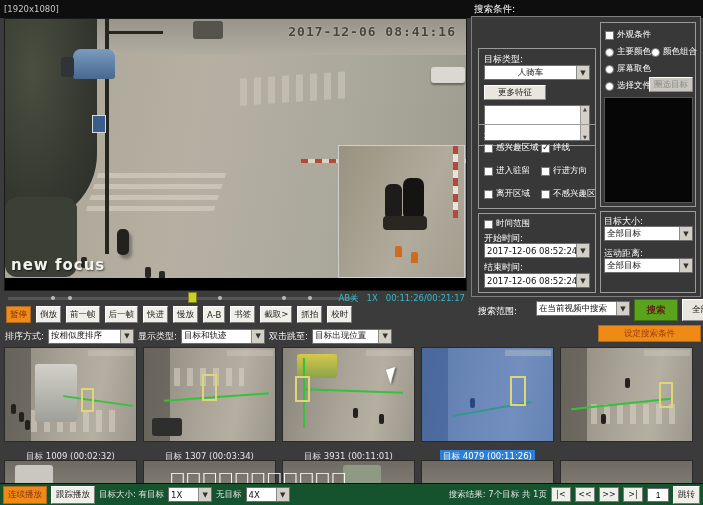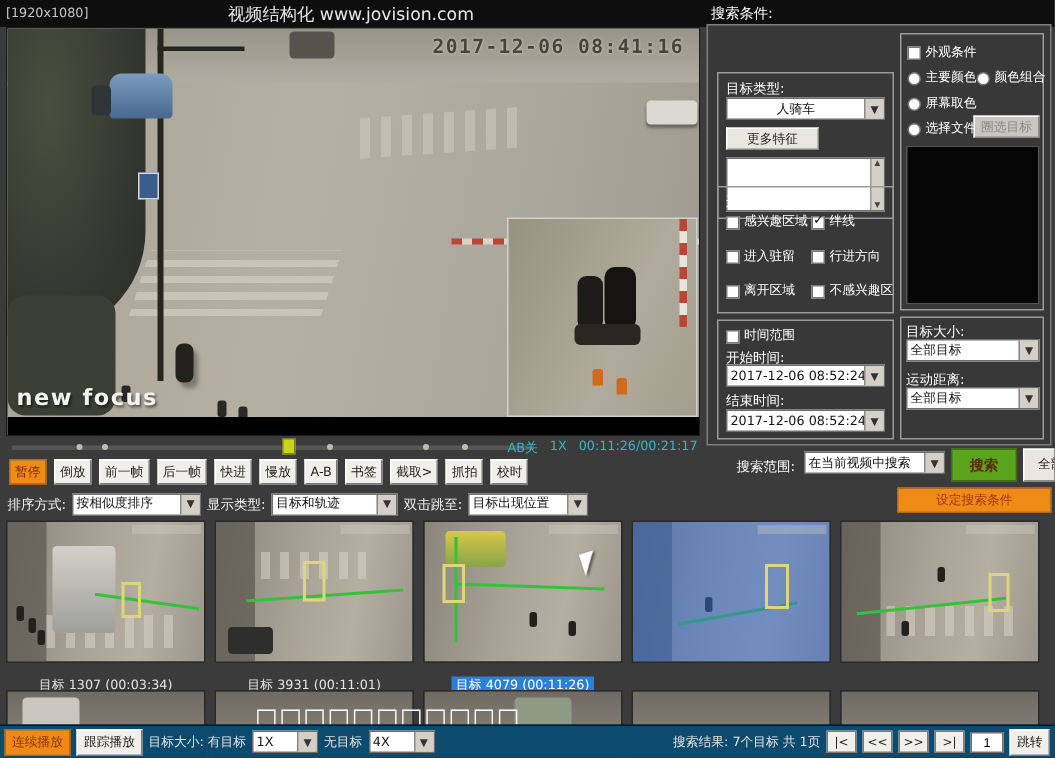--- a/index.html
+++ b/index.html
@@ -107,21 +107,21 @@
     background:linear-gradient(#6f6b62,#8d887e); border:1px solid #2a2a2a; }
   .t2v { position:absolute; left:10px; top:4px; width:38px; height:34px; background:#c9c7c0; border-radius:3px; }
 
   
   .watermark { position:absolute; left:170px; top:468px; z-index:9; display:flex; align-items:center;
     color:#fff; font-weight:bold; white-space:nowrap; }
   .wm-squares { font-size:16px; letter-spacing:1px; }
   .wm-url { font-size:13px; letter-spacing:.5px; text-shadow:0 0 1px #fff; }
 
   
-  .bottombar { position:absolute; left:0; top:483px; width:703px; height:22px; background:#0c4a6e;
+  .bottombar { position:absolute; left:0; top:483px; width:703px; height:22px; background:#14532d;
     border-top:1px solid #111; display:flex; align-items:center; gap:4px; padding:4px 3px; z-index:10; }
   .obtn { background:#ef8a17; color:#8a3510; font-size:8.5px; padding:2px 4px; border:1px solid #b06a20; white-space:nowrap; }
   .wbtn { background:#f0efe9; color:#1c1c1c; font-size:8.5px; padding:2px 4px; border:1px solid #7a7a7a;
     border-top-color:#fff; border-left-color:#fff; white-space:nowrap; }
   .blabel { color:#e2e2e2; font-size:8.5px; white-space:nowrap; }
   .spacer { flex:1; }
   .pgbtn { background:#f0efe9; color:#1c1c1c; font-size:8px; width:20px; height:15px; border:1px solid #7a7a7a;
     display:flex; align-items:center; justify-content:center; }
   .pageinput { width:22px; height:14px; font-size:8.5px; text-align:center; border:1px solid #6e6e6e; background:#fff; }
 
@@ -140,29 +140,28 @@
   .listbox { position:absolute; background:#fff; border:1px solid #6e6e6e; }
   .scroll { position:absolute; right:0; top:0; bottom:0; width:9px; background:#d4d0c8; border-left:1px solid #999;
     display:flex; flex-direction:column; justify-content:space-between; align-items:center; font-size:5px; color:#444; }
   .blackbox { position:absolute; background:#060606; border:1px solid #555; }
   .searchbtn { position:absolute; left:634px; top:299px; width:44px; height:22px; background:#5aa31c;
     border:1px solid #3c7210; color:#5b2c0e; font-size:9.5px; font-weight:bold;
     display:flex; align-items:center; justify-content:center; }
   .cancelbtn { position:absolute; left:682px; top:299px; width:54px; height:22px; }
   .setbtn { position:absolute; left:598px; top:325px; width:103px; height:17px; background:#ef8a17;
     border:1px solid #b06a20; color:#a33a10; font-size:8.5px; display:flex; align-items:center; justify-content:center; }
-  .scoperow-label { position:absolute; left:478px; top:305px; color:#fff; font-size:9px;margin-left:13px; }
+  .scoperow-label { position:absolute; left:478px; top:305px; color:#fff; font-size:9px; }
   .scopedd { position:absolute; left:536px; top:301px; width:94px; }
 </style>
 </head>
 <body>
 
 <div class="titlebar">
   <span class="res-tag">[1920x1080]</span>
-  <span class="app-title">视频结构化 www.jovision.com</span>
 </div>
 
 <div class="video">
   <div class="v-sky"></div>
   <div class="v-road"></div>
   <div class="v-trees"></div>
   <div class="v-bush"></div>
   <div class="v-cross1"></div>
   <div class="v-cross2"></div>
   <div class="v-median"></div>
@@ -281,20 +280,21 @@
     <div class="t-walk" style="left:30px;top:56px;width:85px;height:20px;"></div>
     <div class="tl" style="left:10px;top:55px;width:100px;transform:rotate(-6deg);"></div>
     <div class="tb" style="left:98px;top:34px;width:14px;height:26px;"></div>
     <div class="tp" style="left:40px;top:66px;"></div>
     <div class="tp" style="left:64px;top:30px;"></div>
     <div class="t-ts"></div>
   </div>
 </div>
 
 <div class="labelrow">
+  <div class="labelcell"><span class="res-label">目标 1009 (00:02:32)</span></div>
   <div class="labelcell"><span class="res-label">目标 1307 (00:03:34)</span></div>
   <div class="labelcell"><span class="res-label">目标 3931 (00:11:01)</span></div>
   <div class="labelcell"><span class="res-label sel-label">目标 4079 (00:11:26)</span></div>
 </div>
 
 <div class="thumbrow2">
   <div class="thumb2">
       <div class="t2v"></div>
     </div>
   <div class="thumb2"></div>

